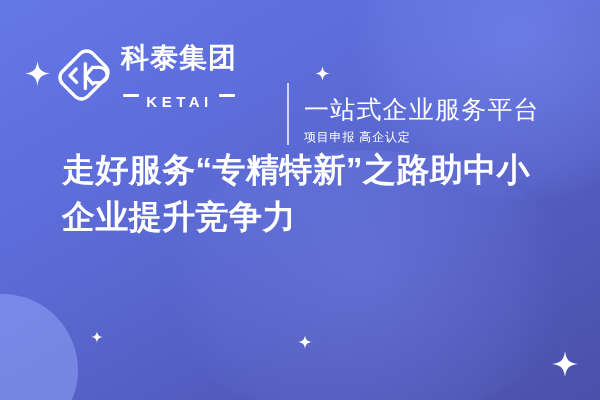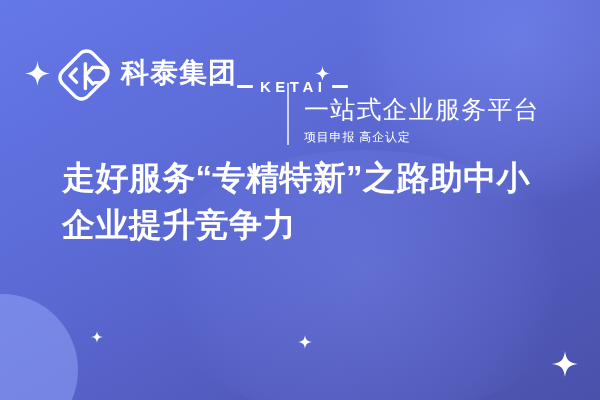--- a/index.html
+++ b/index.html
@@ -70,34 +70,34 @@
   }
   .brand {
     display: flex;
     align-items: center;
     margin-left: 58px;
   }
   .logo-mark { width: 54px; height: 54px; flex: 0 0 auto; }
   .brand-words {
     margin-left: 9px;
     display: flex;
-    flex-direction: row;
+    flex-direction: column;
     align-items: stretch;
   }
   .brand-cn {
     color: #ffffff;
     font-size: 28px;
     font-weight: bold;
     letter-spacing: 1px;
     line-height: 1.04;
     white-space: nowrap;
   }
   .brand-en-row {
     display: flex;
-    align-items: center;
+    align-items: flex-start;
     justify-content: center;
     margin-top: 21px;
   }
   .brand-rule {
     height: 3px;
     width: 16px;
     background: #ffffff;
     border-radius: 1px;
   }
   .brand-en {
@@ -139,21 +139,21 @@
     line-height: 1.5;
     letter-spacing: 0.8px;
     margin-top: 3px;
     white-space: nowrap;
   }
 
   
   .headline {
     position: absolute;
     left: 62px;
-    top: 155px;
+    top: 147px;
     width: 500px;
     color: #ffffff;
     font-size: 33px;
     font-weight: bold;
     line-height: 1.42;
     letter-spacing: 0.4px;
   }
 </style>
 </head>
 <body>

